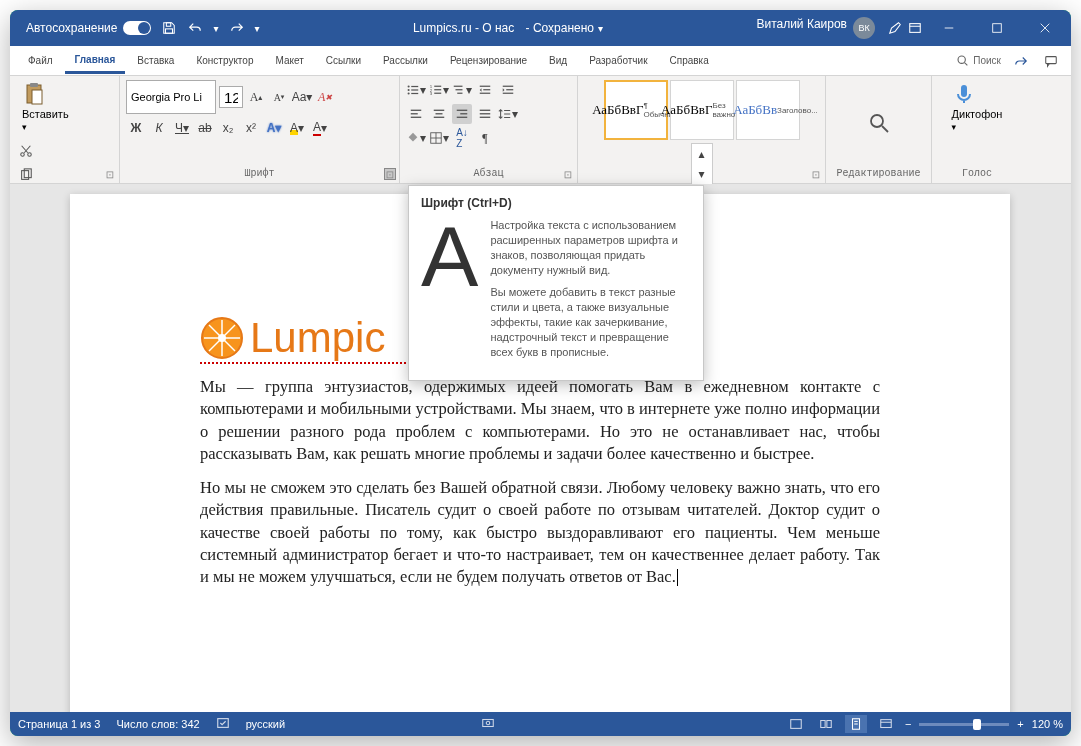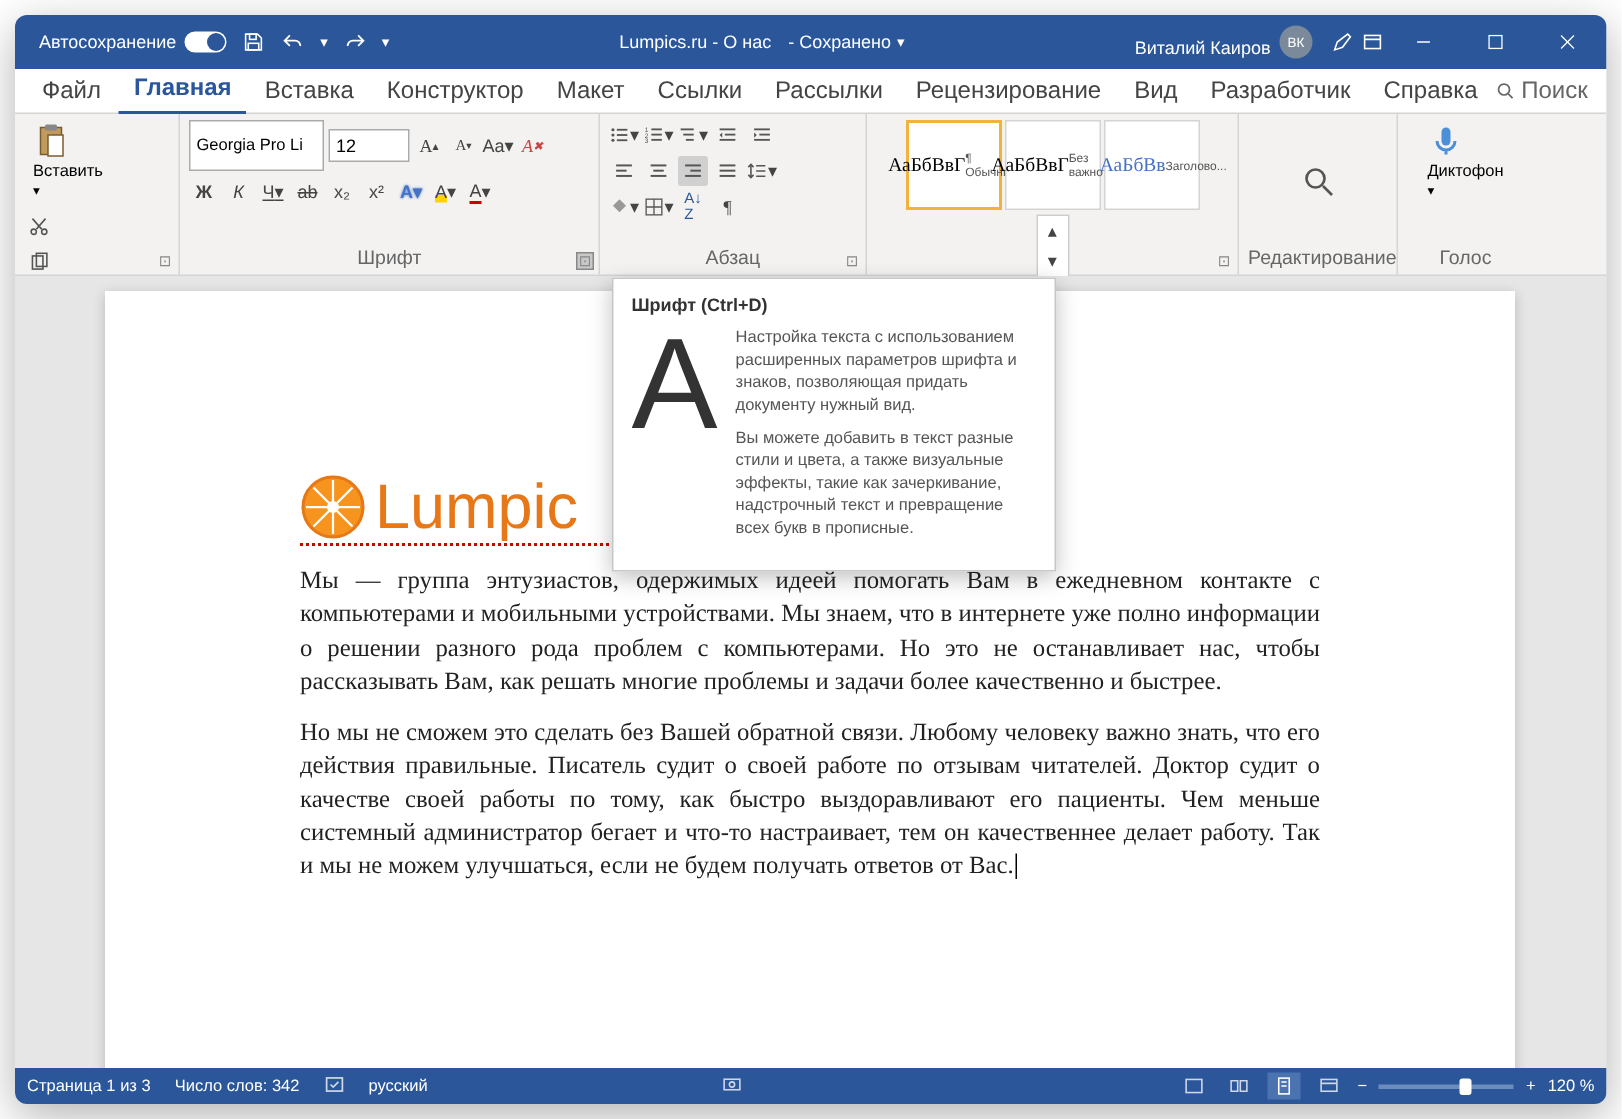--- a/index.html
+++ b/index.html
@@ -1,47 +1,47 @@
 <!DOCTYPE html>
 <html><head>
 <meta charset="utf-8">
 <style>
 * { margin: 0; padding: 0; box-sizing: border-box; font-family: "Segoe UI", Tahoma, sans-serif; }
 body { background: #fff; width: 1081px; height: 746px; overflow: hidden; }
-.window { width: 1061px; height: 726px; margin: 10px; border-radius: 8px; box-shadow: 0 8px 30px rgba(0,0,0,0.3); overflow: hidden; position: relative; background: #e5e5e5; display: flex; flex-direction: column; }
+.window { width: 1061px; height: 726px; margin: 10px; border-radius: 8px; box-shadow: 0 8px 30px rgba(0,0,0,0.3); overflow: hidden; position: relative; background: #22c55e; display: flex; flex-direction: column; }
 
 .titlebar { background: #2b579a; height: 36px; display: flex; align-items: center; color: #fff; font-size: 12px; }
 .tb-left { display: flex; align-items: center; gap: 10px; padding-left: 16px; }
 .autosave { display: flex; align-items: center; gap: 6px; }
 .toggle { width: 28px; height: 14px; background: #fff; border-radius: 7px; position: relative; }
 .toggle::after { content: ""; position: absolute; right: 1px; top: 1px; width: 12px; height: 12px; border-radius: 50%; background: #2b579a; }
 .qat-icon { width: 16px; height: 16px; display: flex; align-items: center; justify-content: center; cursor: pointer; }
 .tb-center { flex: 1; text-align: center; display: flex; justify-content: center; align-items: center; gap: 4px; }
 .tb-right { display: flex; align-items: center; gap: 4px; padding-right: 4px; }
-.user { display: flex; align-items: flex-end; gap: 6px; margin-right: 8px; }
+.user { display: flex; align-items: flex-start; gap: 6px; margin-right: 8px; }
 .avatar { width: 22px; height: 22px; border-radius: 50%; background: #7b8a9a; display: flex; align-items: center; justify-content: center; font-size: 9px; }
 .wc { width: 44px; height: 36px; display: flex; align-items: center; justify-content: center; cursor: pointer; }
 
-.tabs { background: #fff; height: 30px; display: flex; align-items: center; border-bottom: 1px solid #d4d4d4; padding-left: 8px; font-size: 16px; gap: 2px; }
+.tabs { background: #fff; height: 30px; display: flex; align-items: center; border-bottom: 1px solid #d4d4d4; padding-left: 8px; font-size: 10px; gap: 2px; }
 .tab { padding: 6px 10px; cursor: pointer; color: #444; }
 .tab.active { color: #2b579a; border-bottom: 3px solid #2b579a; font-weight: 600; }
 .tabs-right { margin-left: auto; display: flex; align-items: center; gap: 10px; padding-right: 10px; }
 .search { display: flex; align-items: center; gap: 4px; color: #666; }
 
 .ribbon { background: #f3f2f1; height: 108px; display: flex; border-bottom: 1px solid #d4d4d4; }
 .rgroup { border-right: 1px solid #d4d4d4; padding: 4px 6px 2px 6px; display: flex; flex-direction: column; position: relative; }
 .rgroup-body { flex: 1; display: flex; flex-direction: column; gap: 4px; }
-.rgroup-label { text-align: center; font-size: 13px; color: #666; padding: 2px 0; }
+.rgroup-label { text-align: center; font-size: 10px; color: #666; padding: 2px 0; font-family: Liberation Mono, monospace; }
 .dlauncher { position: absolute; right: 3px; bottom: 3px; width: 12px; height: 12px; display: flex; align-items: center; justify-content: center; color: #888; cursor: pointer; font-size: 10px; }
 .btn-stack { display: flex; flex-direction: column; gap: 2px; padding: 2px 6px; cursor: pointer; font-size: 11px; }
 .btn-stack svg, .btn-stack .ico { width: 24px; height: 24px; }
 .row { display: flex; align-items: center; gap: 3px; }
 .small-btn { width: 20px; height: 20px; display: flex; align-items: center; justify-content: center; cursor: pointer; color: #444; font-size: 12px; border-radius: 2px; }
 .font-name { width: 90px; height: 34px; border: 1px solid #ababab; font-size: 11px; padding: 0 4px; background: #fff; }
-.font-size { width: 54px; height: 22px; border: 1px solid #ababab; font-size: 12px; padding: 0 4px; background: #fff; }
+.font-size { width: 24px; height: 22px; border: 1px solid #ababab; font-size: 15px; padding: 0 4px; background: #fff; }
 .style-gal { display: flex; gap: 2px; }
 .style-item { width: 64px; height: 60px; border: 1px solid #d4d4d4; background: #fff; display: flex; flex-direction: row; align-items: center; justify-content: center; font-size: 8px; cursor: pointer; color: #555; padding: 2px; }
 .style-item.sel { border: 2px solid #f2b33d; }
 .style-sample { font-size: 13px; font-family: Georgia, serif; color: #000; }
 .style-sample.blue { color: #4472c4; margin-left: 16px; }
 
 .doc-area { flex: 1; background: #e6e6e6; overflow: hidden; position: relative; }
 .page { position: absolute; left: 60px; top: 10px; width: 940px; height: 560px; background: #fff; box-shadow: 0 2px 8px rgba(0,0,0,0.2); padding: 120px 130px 40px 130px; }
 .lumpics { font-family: Verdana, sans-serif; font-size: 42px; color: #e67817; display: flex; align-items: center; gap: 6px; border-bottom: 2px dotted #c00; width: 210px; }
 .orange { width: 44px; height: 44px; fill: #f7941d; }

